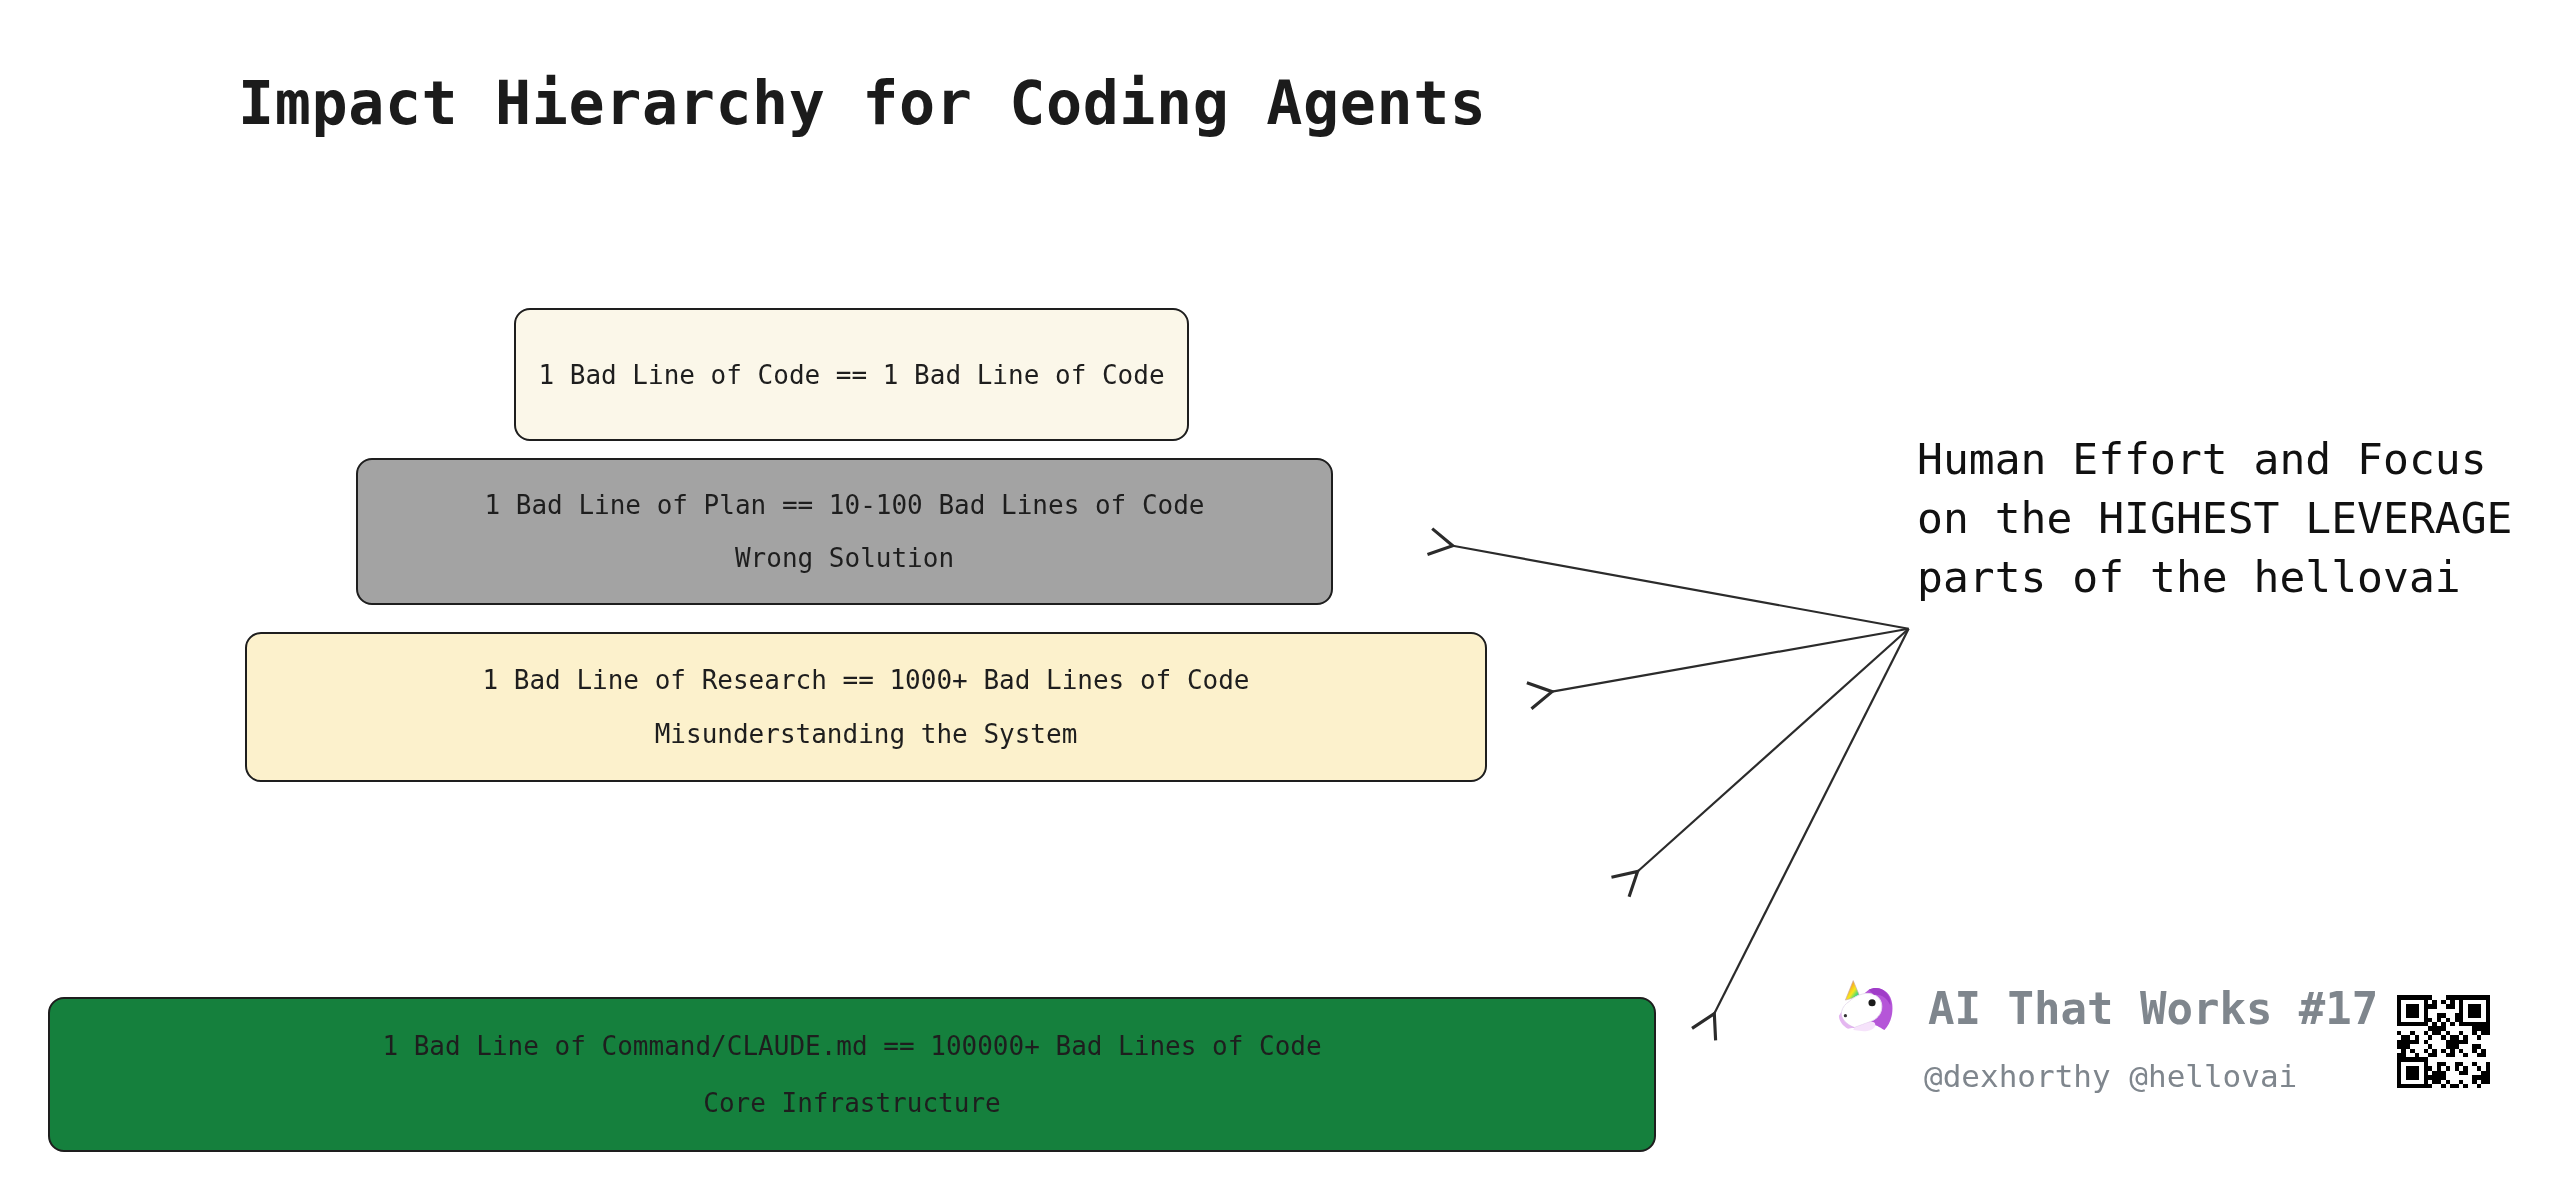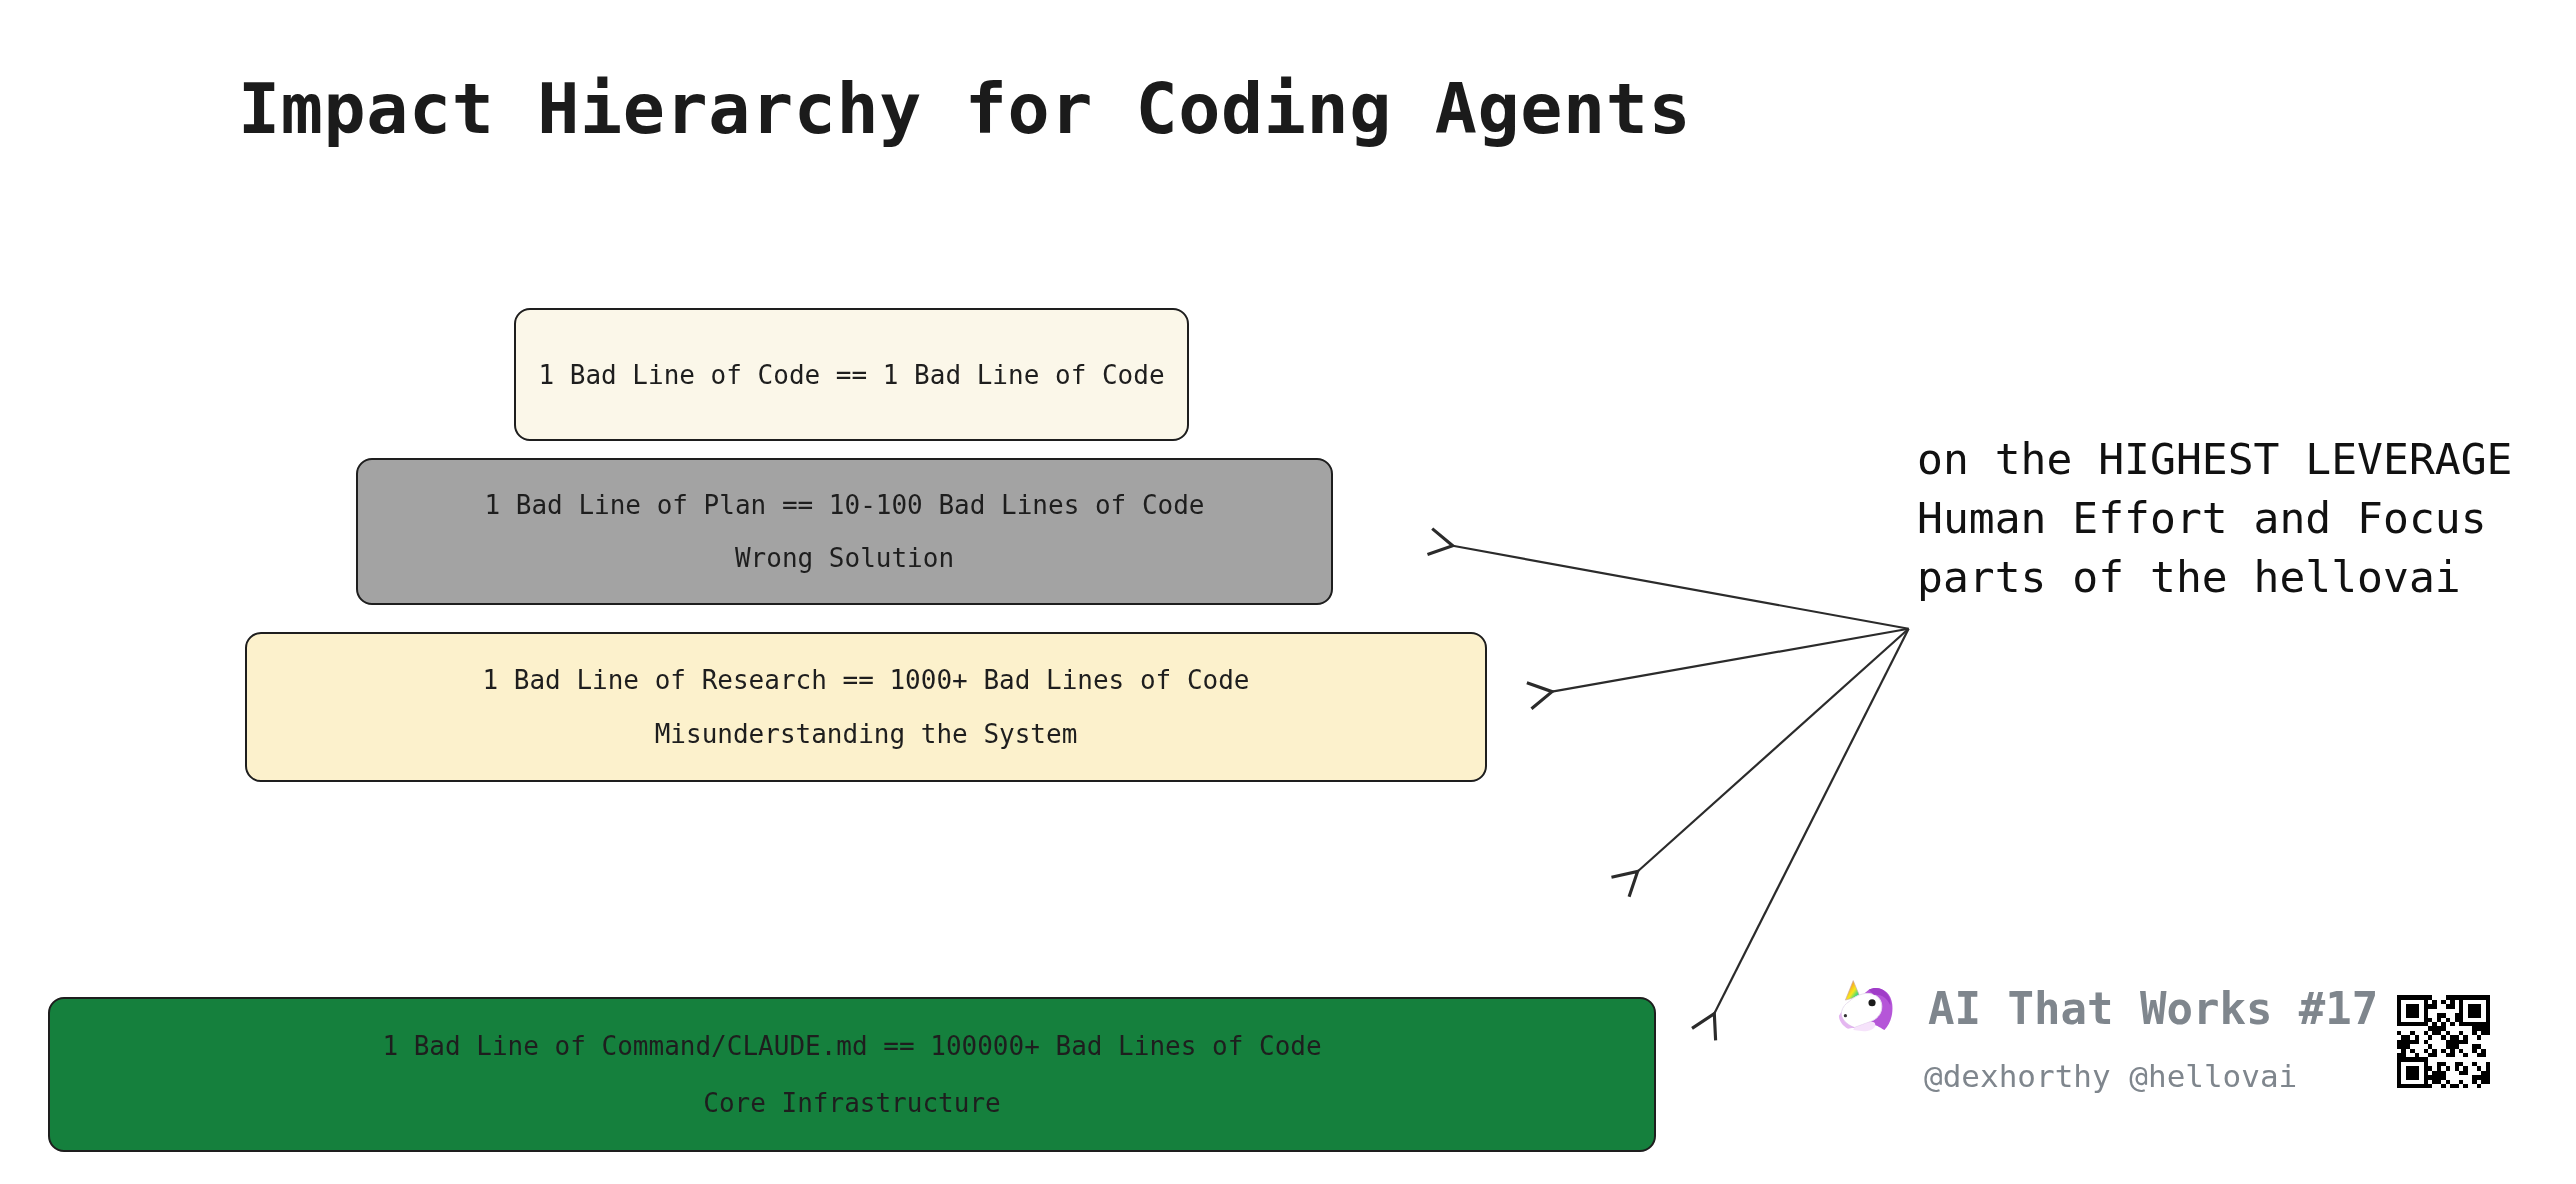--- a/index.html
+++ b/index.html
@@ -1,21 +1,21 @@
 <!DOCTYPE html>
 <html style="font-size:10px"><head>
 <meta charset="utf-8">
 <style>
   html,body{margin:0;padding:0;background:#ffffff;}
   body{font-family:"DejaVu Sans Mono","Liberation Mono",monospace;}
   .canvas{position:relative;width:2576px;height:1184px;background:#ffffff;overflow:hidden;}
 
   .title{
     position:absolute;left:238px;top:68px;
-    font-size:70px;font-weight:bold;color:#1b1b1b;
+    font-size:60px;font-weight:bold;color:#1b1b1b;
     letter-spacing:0.6px;white-space:nowrap;margin:0;
   }
 
   .arrows{position:absolute;left:0;top:0;pointer-events:none;}
 
   .level{
     position:absolute;
     border:2.5px solid #1e1e1e;border-radius:16px;
     box-sizing:border-box;
     display:flex;flex-direction:column;justify-content:space-evenly;align-items:center;
@@ -85,22 +85,22 @@
   <div class="level level-3" style="background: rgb(252, 241, 204);">
     <span class="level-eq">1 Bad Line of Research == 1000+ Bad Lines of Code</span>
     <span class="level-label">Misunderstanding the System</span>
   </div>
   <div class="level level-5" style="background: #15803d; margin-top: 12px;">
     <span class="level-eq">1 Bad Line of Command/CLAUDE.md == 100000+ Bad Lines of Code</span>
     <span class="level-label">Core Infrastructure</span>
   </div>
 
   <div class="annotation">
+    <div>Human Effort and Focus</div>
     <div>on the HIGHEST LEVERAGE</div>
-    <div>Human Effort and Focus</div>
     <div>parts of the hellovai</div>
   </div>
 
   <div class="attribution">
     <svg class="unicorn" viewBox="0 0 100 100">
       <defs>
         <linearGradient id="horngrad" x1="0" y1="0" x2="1" y2="1">
           <stop offset="0" stop-color="#e84a4a"></stop>
             <stop offset="0.3" stop-color="#f5a623"></stop>
           <stop offset="0.55" stop-color="#f8e71c"></stop>

